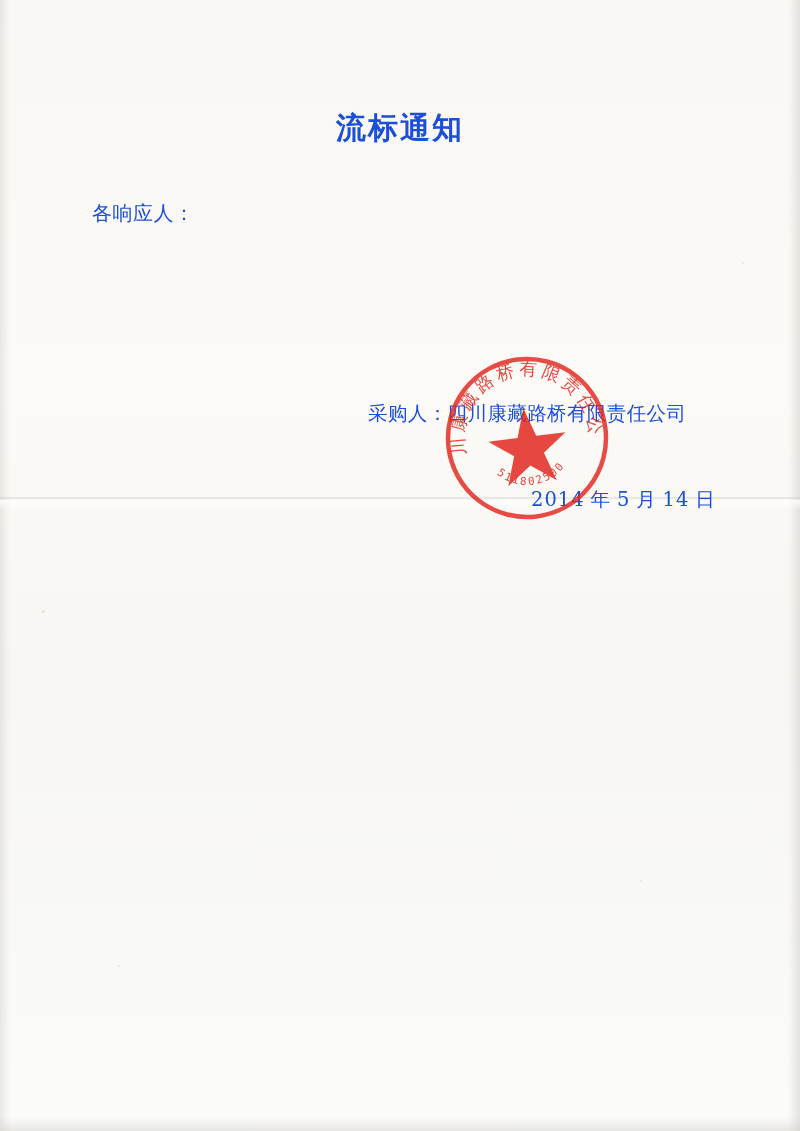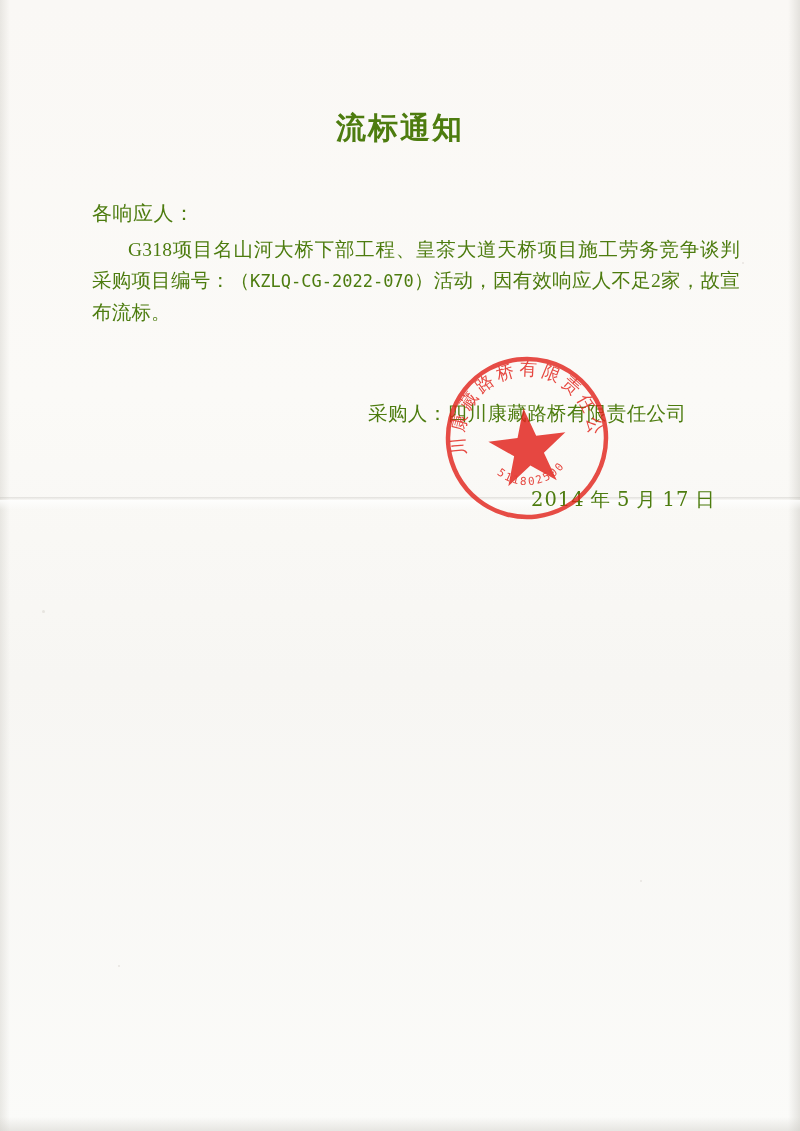--- a/index.html
+++ b/index.html
@@ -57,21 +57,21 @@
   .speck {
     position: absolute;
     background: #d9d6cf;
     border-radius: 50%;
     opacity: .55;
   }
 
   .doc {
     position: absolute;
     inset: 0;
-    color: #4d7c0f;
+    color: #1d4ed8;
   }
 
   .title {
     position: absolute;
     top: 108px;
     left: 0;
     width: 100%;
     text-align: center;
     font-size: 30px;
     font-weight: bold;
@@ -154,34 +154,31 @@
 <div class="speck" style="left:742px;top:262px;width:2px;height:2px;"></div>
 <div class="speck" style="left:118px;top:965px;width:2px;height:2px;"></div>
 <div class="speck" style="left:640px;top:880px;width:2px;height:2px;"></div>
 
 <div class="doc">
 
   <div class="title">流标通知</div>
 
   <div class="salutation">各响应人：</div>
 
-  <div class="body-block">
-    <span>G318项目名山河大桥下部工程、皇茶大道天桥项目施工劳务竞争谈判采购项目编号：（</span><span class="mono">KZLQ-CG-2022-070</span><span>）活动，因有效响应人不足2家，故宣布流标。</span>
-  </div>
 
   <div class="sign-row">
     <span>采购人：</span><span>四川康藏路桥有限责任公司</span>
   </div>
 
   <div class="date-row">
     <span class="num">2014</span>
     <span>年</span>
     <span class="num">5</span>
     <span>月</span>
-    <span class="num">17</span>
+    <span class="num">14</span>
     <span>日</span>
   </div>
 
   <div class="seal">
     <svg width="166" height="166" viewBox="0 0 166 166" xmlns="http://www.w3.org/2000/svg">
       <defs>
         <path id="sealArcTop" d="M 20,83 A 63,63 0 0 1 146,83"></path>
         <path id="sealArcBottom" d="M 36,83 A 47,47 0 0 0 130,83"></path>
       </defs>
       <circle cx="83" cy="83" r="79" fill="none" stroke="#e2241c" stroke-width="4.5" opacity="0.92"></circle>

